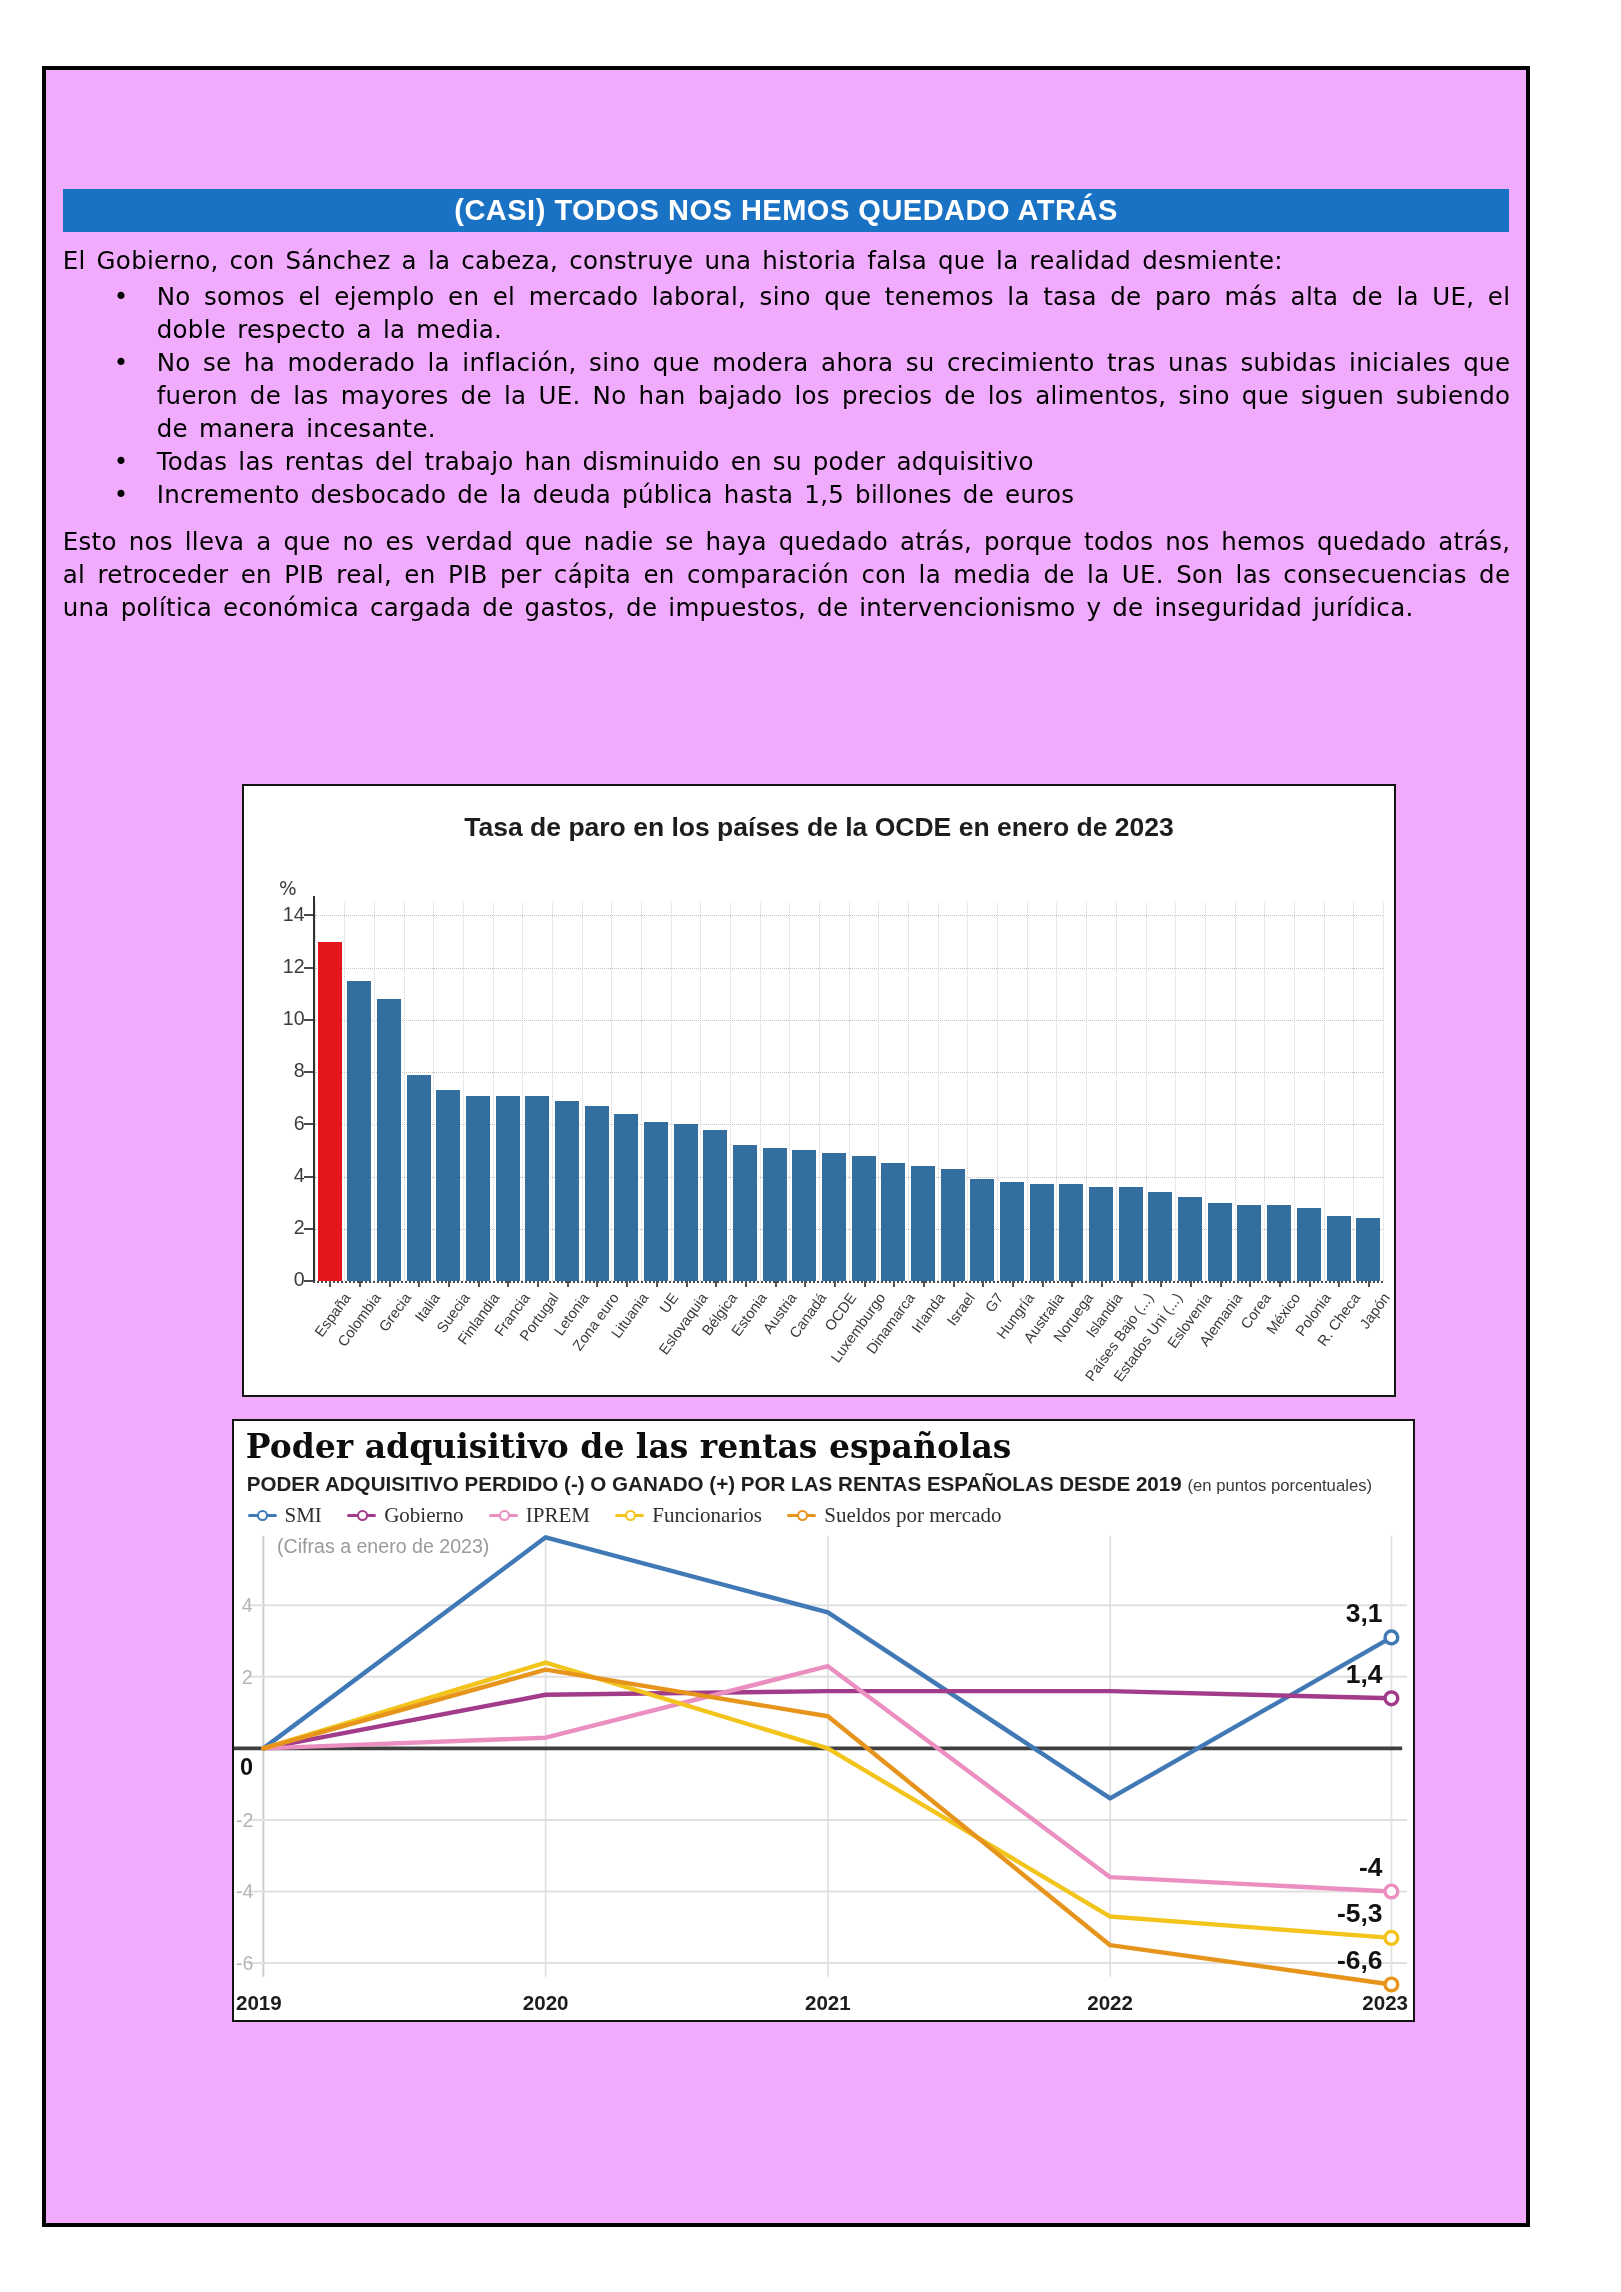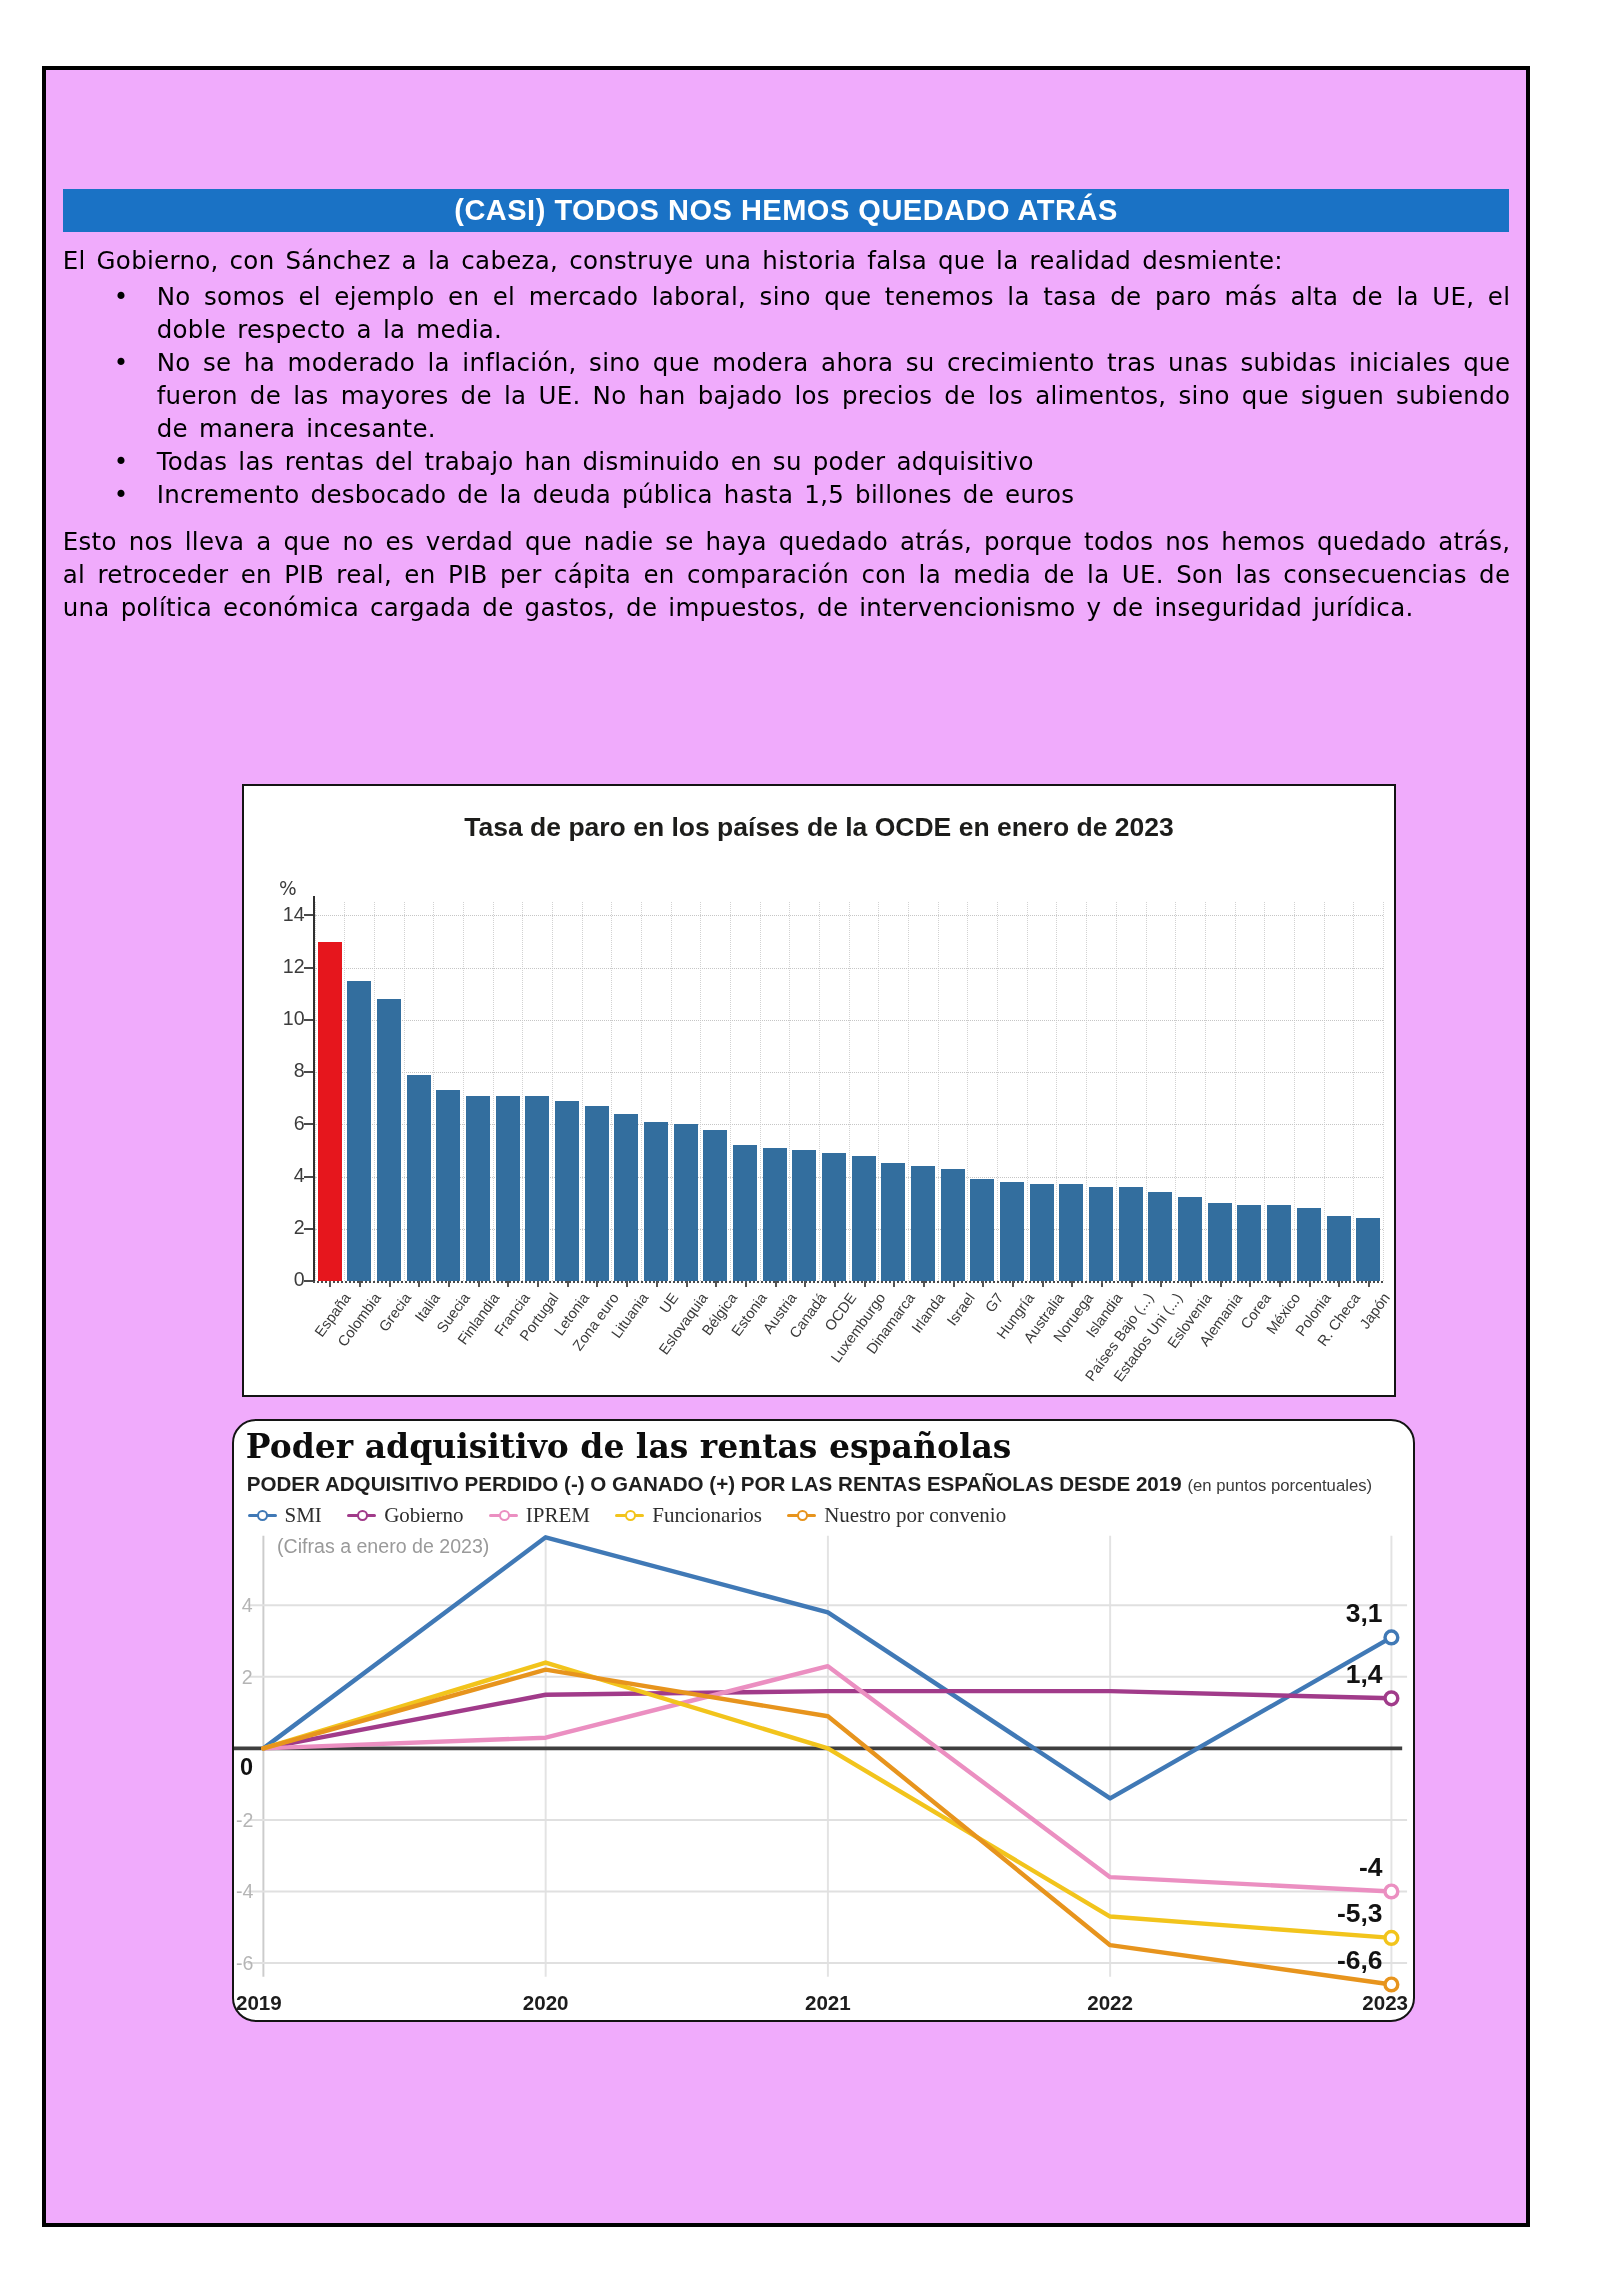--- a/index.html
+++ b/index.html
@@ -18,21 +18,21 @@
   .text-zone p { margin:0; font-size:24.5px; line-height:33px; text-align:justify;
                  letter-spacing:0.3px; word-spacing:2.9px; }
   .text-zone ul { list-style:none; margin:2.9px 0 0 0; padding:0; }
   .text-zone li { position:relative; padding-left:94px; font-size:24.5px; line-height:33px;
                   text-align:justify; letter-spacing:0.3px; word-spacing:2.9px; }
   .text-zone li::before { content:"\2022"; position:absolute; left:51px; top:0; }
   .closing { margin-top:13.7px !important; }
 
   .chart-box { position:absolute; box-sizing:border-box; background:#fff; border:2.9px solid #141414; }
   .bar-box  { left:196px; top:714px;  width:1154px; height:613px; }
-  .line-box { left:186px; top:1349px; width:1183px; height:603px;border-radius:24px; }
+  .line-box { left:186px; top:1349px; width:1183px; height:603px; }
 
   
   .bar-title { position:absolute; left:0; right:0; top:25.5px; text-align:center;
                font-family:"Liberation Sans", sans-serif; font-weight:bold;
                font-size:26.5px; color:#1d1d1b; }
   .bar-unit  { position:absolute; left:35px; top:92px; font-size:18.6px; color:#3c3c3c; }
   .bar-plot  { position:absolute; left:0; top:0; right:0; bottom:0; }
   .vgrid { position:absolute; width:0; border-left:1px dotted #d2d2d2; }
   .hgrid { position:absolute; height:0; border-top:1px dotted #c6c6c6; }
   .baseline { position:absolute; height:0; border-top:2px dotted #4a4a4a; }
@@ -289,21 +289,21 @@
         <div class="legend-item">
           <div class="lg-line" style="background: rgb(242, 196, 28);">
             <div class="lg-dot" style="border-color: rgb(242, 196, 28);"></div>
           </div>
           <div class="lg-label">Funcionarios</div>
         </div>
         <div class="legend-item">
           <div class="lg-line" style="background: rgb(231, 148, 29);">
             <div class="lg-dot" style="border-color: rgb(231, 148, 29);"></div>
           </div>
-          <div class="lg-label">Nuestro por convenio</div>
+          <div class="lg-label">Sueldos por mercado</div>
         </div>
       </div>
     <div class="annotation">(Cifras a enero de 2023)</div>
     <svg class="line-svg" id="line-svg" width="1177" height="502" viewBox="0 0 1201 512">
         <line x1="30" y1="20" x2="30" y2="470" stroke="#cccccc" stroke-width="2"></line>
         <line x1="318" y1="20" x2="318" y2="470" stroke="#e3e3e3" stroke-width="2"></line>
         <line x1="606" y1="20" x2="606" y2="470" stroke="#e3e3e3" stroke-width="2"></line>
         <line x1="894" y1="20" x2="894" y2="470" stroke="#e3e3e3" stroke-width="2"></line>
         <line x1="1181" y1="20" x2="1181" y2="470" stroke="#e3e3e3" stroke-width="2"></line>
         <line x1="14" y1="91" x2="1197" y2="91" stroke="#e0e0e0" stroke-width="2"></line>

